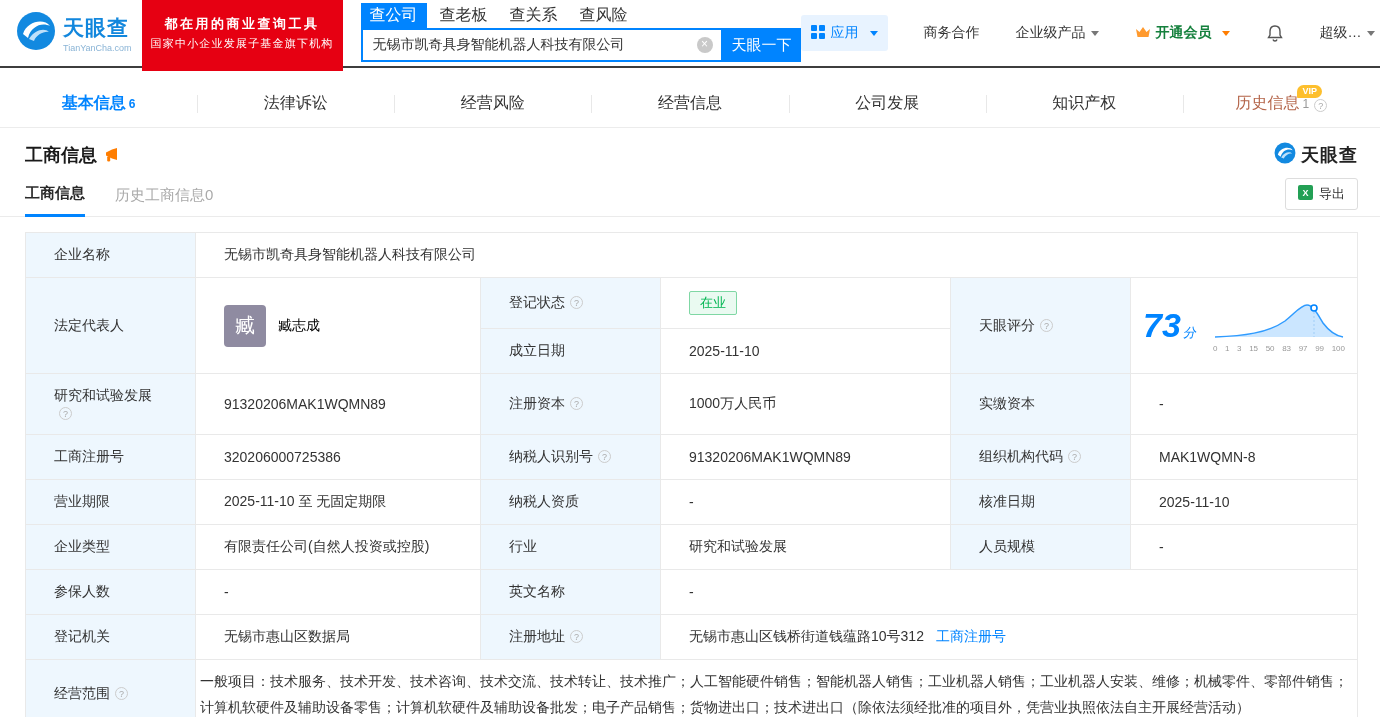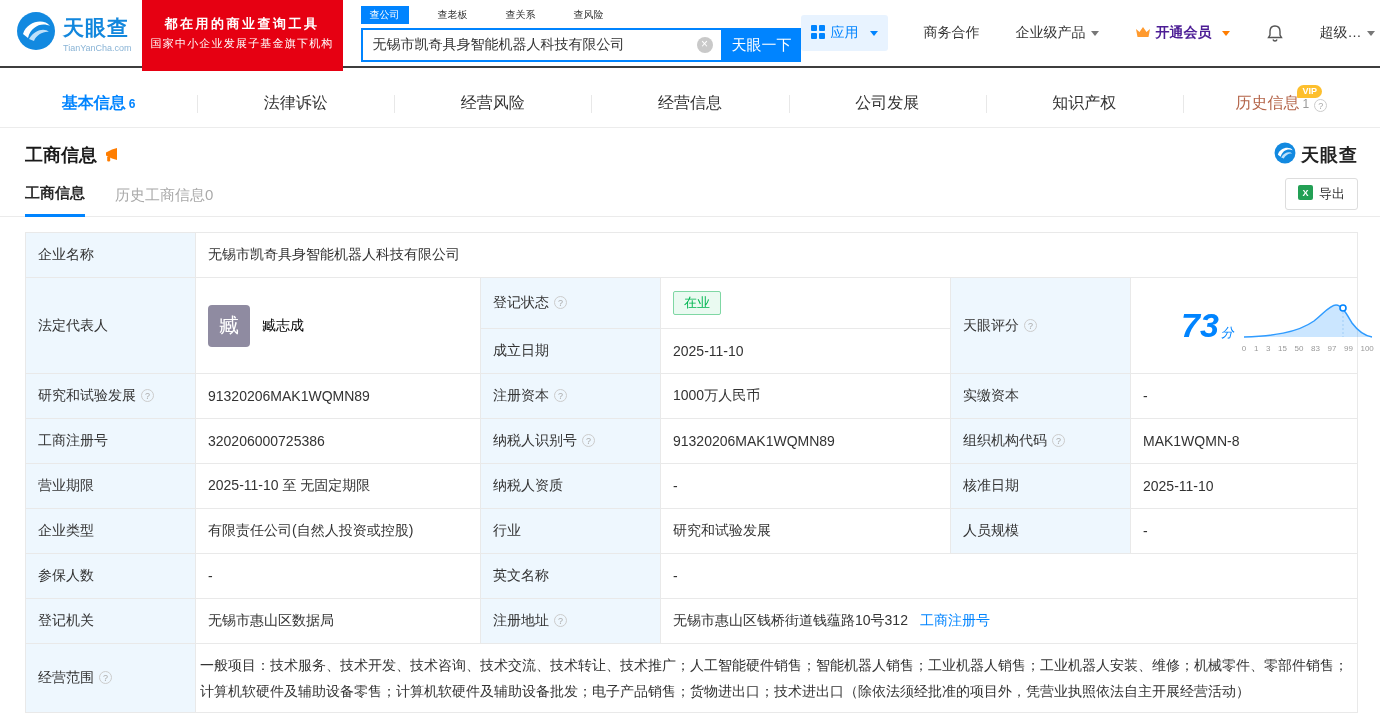--- a/index.html
+++ b/index.html
@@ -12,36 +12,36 @@
 
   
   .header { height:66px; display:flex; align-items:center; padding:0 16px; }
   .logo { display:flex; align-items:center; gap:7px; flex-shrink:0; cursor:pointer; }
   .logo-title { font-size:21px; font-weight:bold; color:#1287dd; letter-spacing:1px; }
   .logo-sub { font-size:9px; color:#8ab4d6; margin-top:1px; }
   .promo { background:#e60012; color:#fff; margin-left:10px; padding:20px 9px; text-align:center; flex-shrink:0; }
   .promo1 { font-size:13px; font-weight:bold; letter-spacing:2.5px; }
   .promo2 { font-size:11px; letter-spacing:1.2px; margin-top:3px; }
   .search-area { margin-left:18px; }
-  .search-tabs { display:flex; gap:20px; align-items:center; margin-bottom:2px; font-size:10px; color:#333; height:22px; }
+  .search-tabs { display:flex; gap:4px; align-items:center; margin-bottom:2px; font-size:16px; color:#333; height:22px; }
   .stab { cursor:pointer; padding:2px 9px; }
   .stab.active { background:#0084ff; color:#fff; }
   .search-row { display:flex; }
   .search-box { position:relative; width:362px; height:34px; border:2px solid #0084ff; background:#fff; display:flex; align-items:center; }
   .search-input { border:none; outline:none; width:100%; height:100%; padding:0 30px 0 10px; font-size:14px; color:#333; font-family:inherit; }
   .clear-icon { position:absolute; right:8px; top:50%; transform:translateY(-50%); width:16px; height:16px; border-radius:50%; background:#c9c9c9; color:#fff; cursor:pointer; }
   .clear-icon::after { content:"×"; display:block; font-size:12px; line-height:15px; text-align:center; }
   .search-btn { width:78px; height:34px; background:#0084ff; color:#fff; border:none; font-size:15px; cursor:pointer; font-family:inherit; }
   .header-right { margin-left:auto; display:flex; align-items:center; gap:36px; font-size:14px; white-space:nowrap; }
   .app-btn { display:flex; align-items:center; gap:6px; background:#e8f3ff; color:#0084ff; padding:9px 10px; border-radius:3px; cursor:pointer; }
   .caret { width:0; height:0; border-left:4px solid transparent; border-right:4px solid transparent; border-top:5px solid #777; display:inline-block; margin-left:5px; }
   .caret.blue { border-top-color:#0084ff; }
   .caret.orange { border-top-color:#ff7d00; }
   .hlink { cursor:pointer; color:#333; display:inline-flex; align-items:center; }
-  .vip-link { color:#4c1d95; font-weight:bold; display:inline-flex; align-items:center; gap:5px; cursor:pointer; }
+  .vip-link { color:#15803d; font-weight:bold; display:inline-flex; align-items:center; gap:5px; cursor:pointer; }
   .bell { cursor:pointer; display:flex; }
   .more { cursor:pointer; display:inline-flex; align-items:center; color:#333; }
   .header-divider { height:2px; background:#3d3d3d; }
 
   
   .nav-tabs { display:flex; height:48px; margin-top:12px; border-bottom:1px solid #ececec; }
   .nav-tab { flex:1; display:flex; align-items:center; justify-content:center; font-size:16px; color:#333; cursor:pointer; position:relative; }
   .nav-tab:not(:first-child)::before { content:""; position:absolute; left:0; top:15px; height:18px; width:1px; background:#e8e8e8; }
   .nav-tab sup { font-size:12px; margin-left:3px; vertical-align:super; }
   .nav-tab.active { color:#0084ff; font-weight:bold; }
@@ -60,29 +60,29 @@
   .brand-text { font-size:18px; font-weight:bold; color:#222; letter-spacing:1px; }
 
   .subtabs { display:flex; align-items:flex-end; padding:0 25px; border-bottom:1px solid #ebebeb; position:relative; }
   .subtab { font-size:15px; padding:8px 0 11px; margin-right:30px; cursor:pointer; }
   .subtab.active { font-weight:bold; color:#2a2a2a; border-bottom:3px solid #0084ff; margin-bottom:-1px; }
   .subtab.inactive { color:#aaa; }
   .export-btn { position:absolute; right:22px; bottom:6px; display:flex; align-items:center; gap:6px; border:1px solid #ddd; border-radius:3px; background:#fff; padding:6px 12px; font-size:13px; color:#333; cursor:pointer; font-family:inherit; }
 
   
   .info-table { border-collapse:collapse; table-layout:fixed; margin:15px 22px 0 25px; width:1333px; }
-  .info-table td { border:1px solid #e9e9e9; padding:13px 12px; font-size:14px; vertical-align:middle; word-break:break-all; }
+  .info-table td { border:1px solid #e9e9e9; padding:13px 28px; font-size:14px; vertical-align:middle; word-break:break-all; }
   .info-table td.lbl { background:#eef7fe; color:#333; }
   .status-badge { display:inline-block; border:1px solid #7fd7a4; background:#eafaf1; color:#00b551; font-size:13px; padding:2px 10px; border-radius:2px; }
   .rep-cell { display:flex; align-items:center; gap:12px; }
   .avatar { width:42px; height:42px; border-radius:4px; background:#8f8ba1; color:#fff; font-size:20px; display:flex; align-items:center; justify-content:center; flex-shrink:0; cursor:pointer; }
   .rep-name { color:#000000; cursor:pointer; }
   .score-cell { padding:4px 12px !important; }
   .score-wrap { display:flex; align-items:center; justify-content:space-between; gap:8px; }
-  .score-num { color:#0084ff; font-style:italic; white-space:nowrap;margin-left:38px; }
+  .score-num { color:#0084ff; font-style:italic; white-space:nowrap; }
   .score-big { font-size:34px; font-weight:bold; }
   .score-unit { font-size:13px; margin-left:2px; }
   .score-chart { width:132px; }
   .ticks { display:flex; justify-content:space-between; font-size:8px; color:#999; margin-top:0px; }
   .addr-link { color:#0084ff; margin-left:12px; white-space:nowrap; cursor:pointer; }
   .scope-cell { padding:8px 4px !important; line-height:26px; }
 </style>
 </head>
 <body>
 

